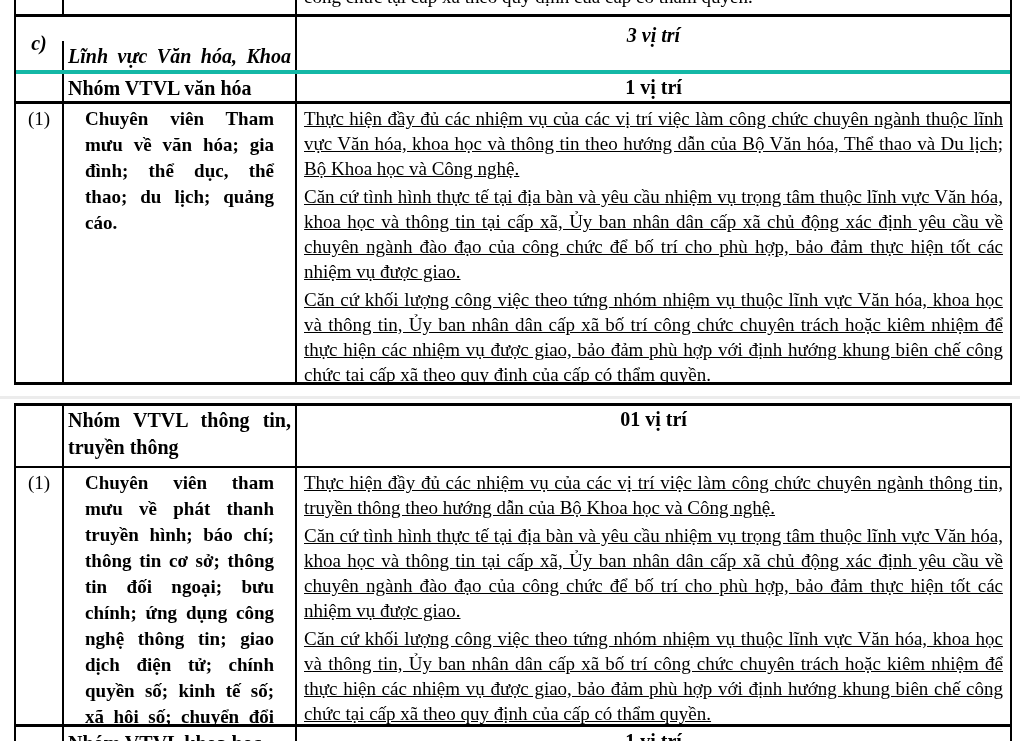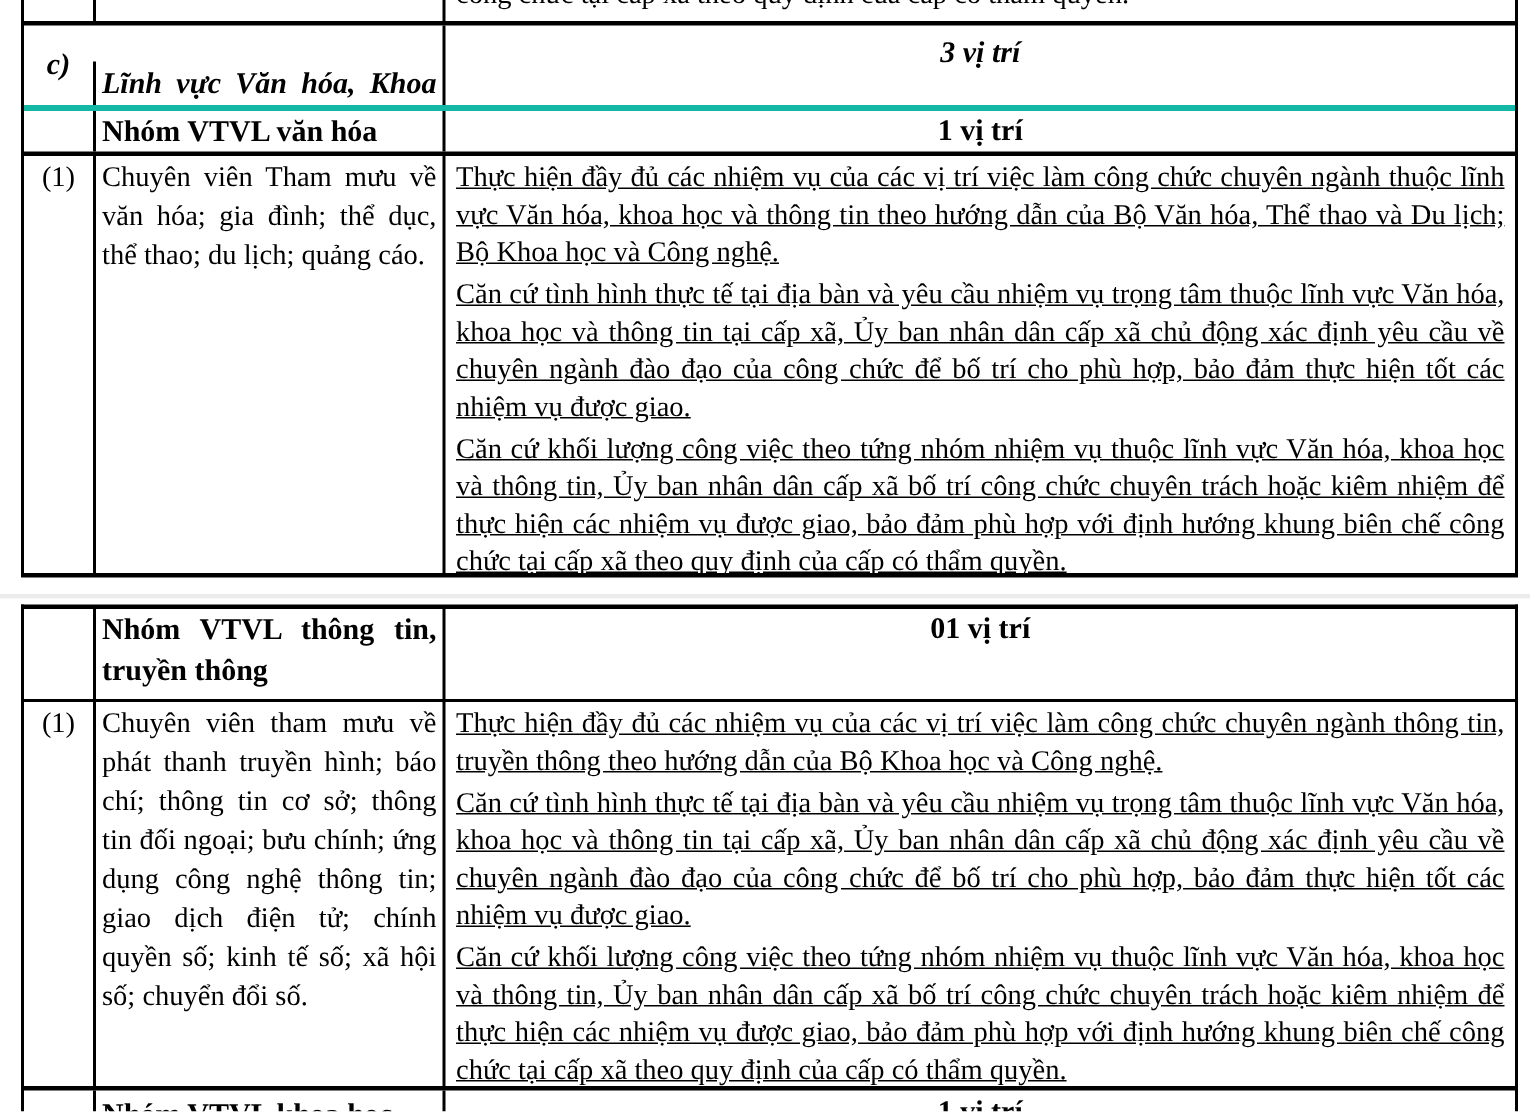--- a/index.html
+++ b/index.html
@@ -33,21 +33,21 @@
   .idx-cell { font-size:19px; text-align:center; padding-top:4px; }
   .sec-idx  { font-size:20px; font-weight:bold; font-style:italic; display:flex;
               align-items:center; justify-content:center; }
   .sec-title{ font-size:20px; font-weight:bold; font-style:italic; line-height:27px;
               text-align:justify; padding:2px 4px;margin-top:24px; }
   .sec-pos  { font-size:20px; font-weight:bold; font-style:italic; text-align:center;
               padding-top:7px; }
   .grp-title{ font-size:20px; font-weight:bold; line-height:27px; text-align:justify;
               padding:1px 4px; }
   .grp-pos  { font-size:20px; font-weight:bold; text-align:center; padding-top:2px; }
-  .pos-title{ padding:2px 4px; line-height:26px; }
+  .pos-title{ padding:2px 21px; line-height:26px;font-weight:bold; }
   .duties   { padding:2px 7px 0 7px; }
   .duties p { margin:0 0 3px 0;text-decoration:underline; }
 
   
   .r-tail .c3 { display:flex; align-items:flex-end; padding:0 7px 5px 7px; }
   .r-tail .tail-line { font-size:19px; line-height:24px; white-space:nowrap; }
 
   
   .r-next .grp-title { padding-top:3px; }
   .r-next .grp-pos   { padding-top:3px; }

